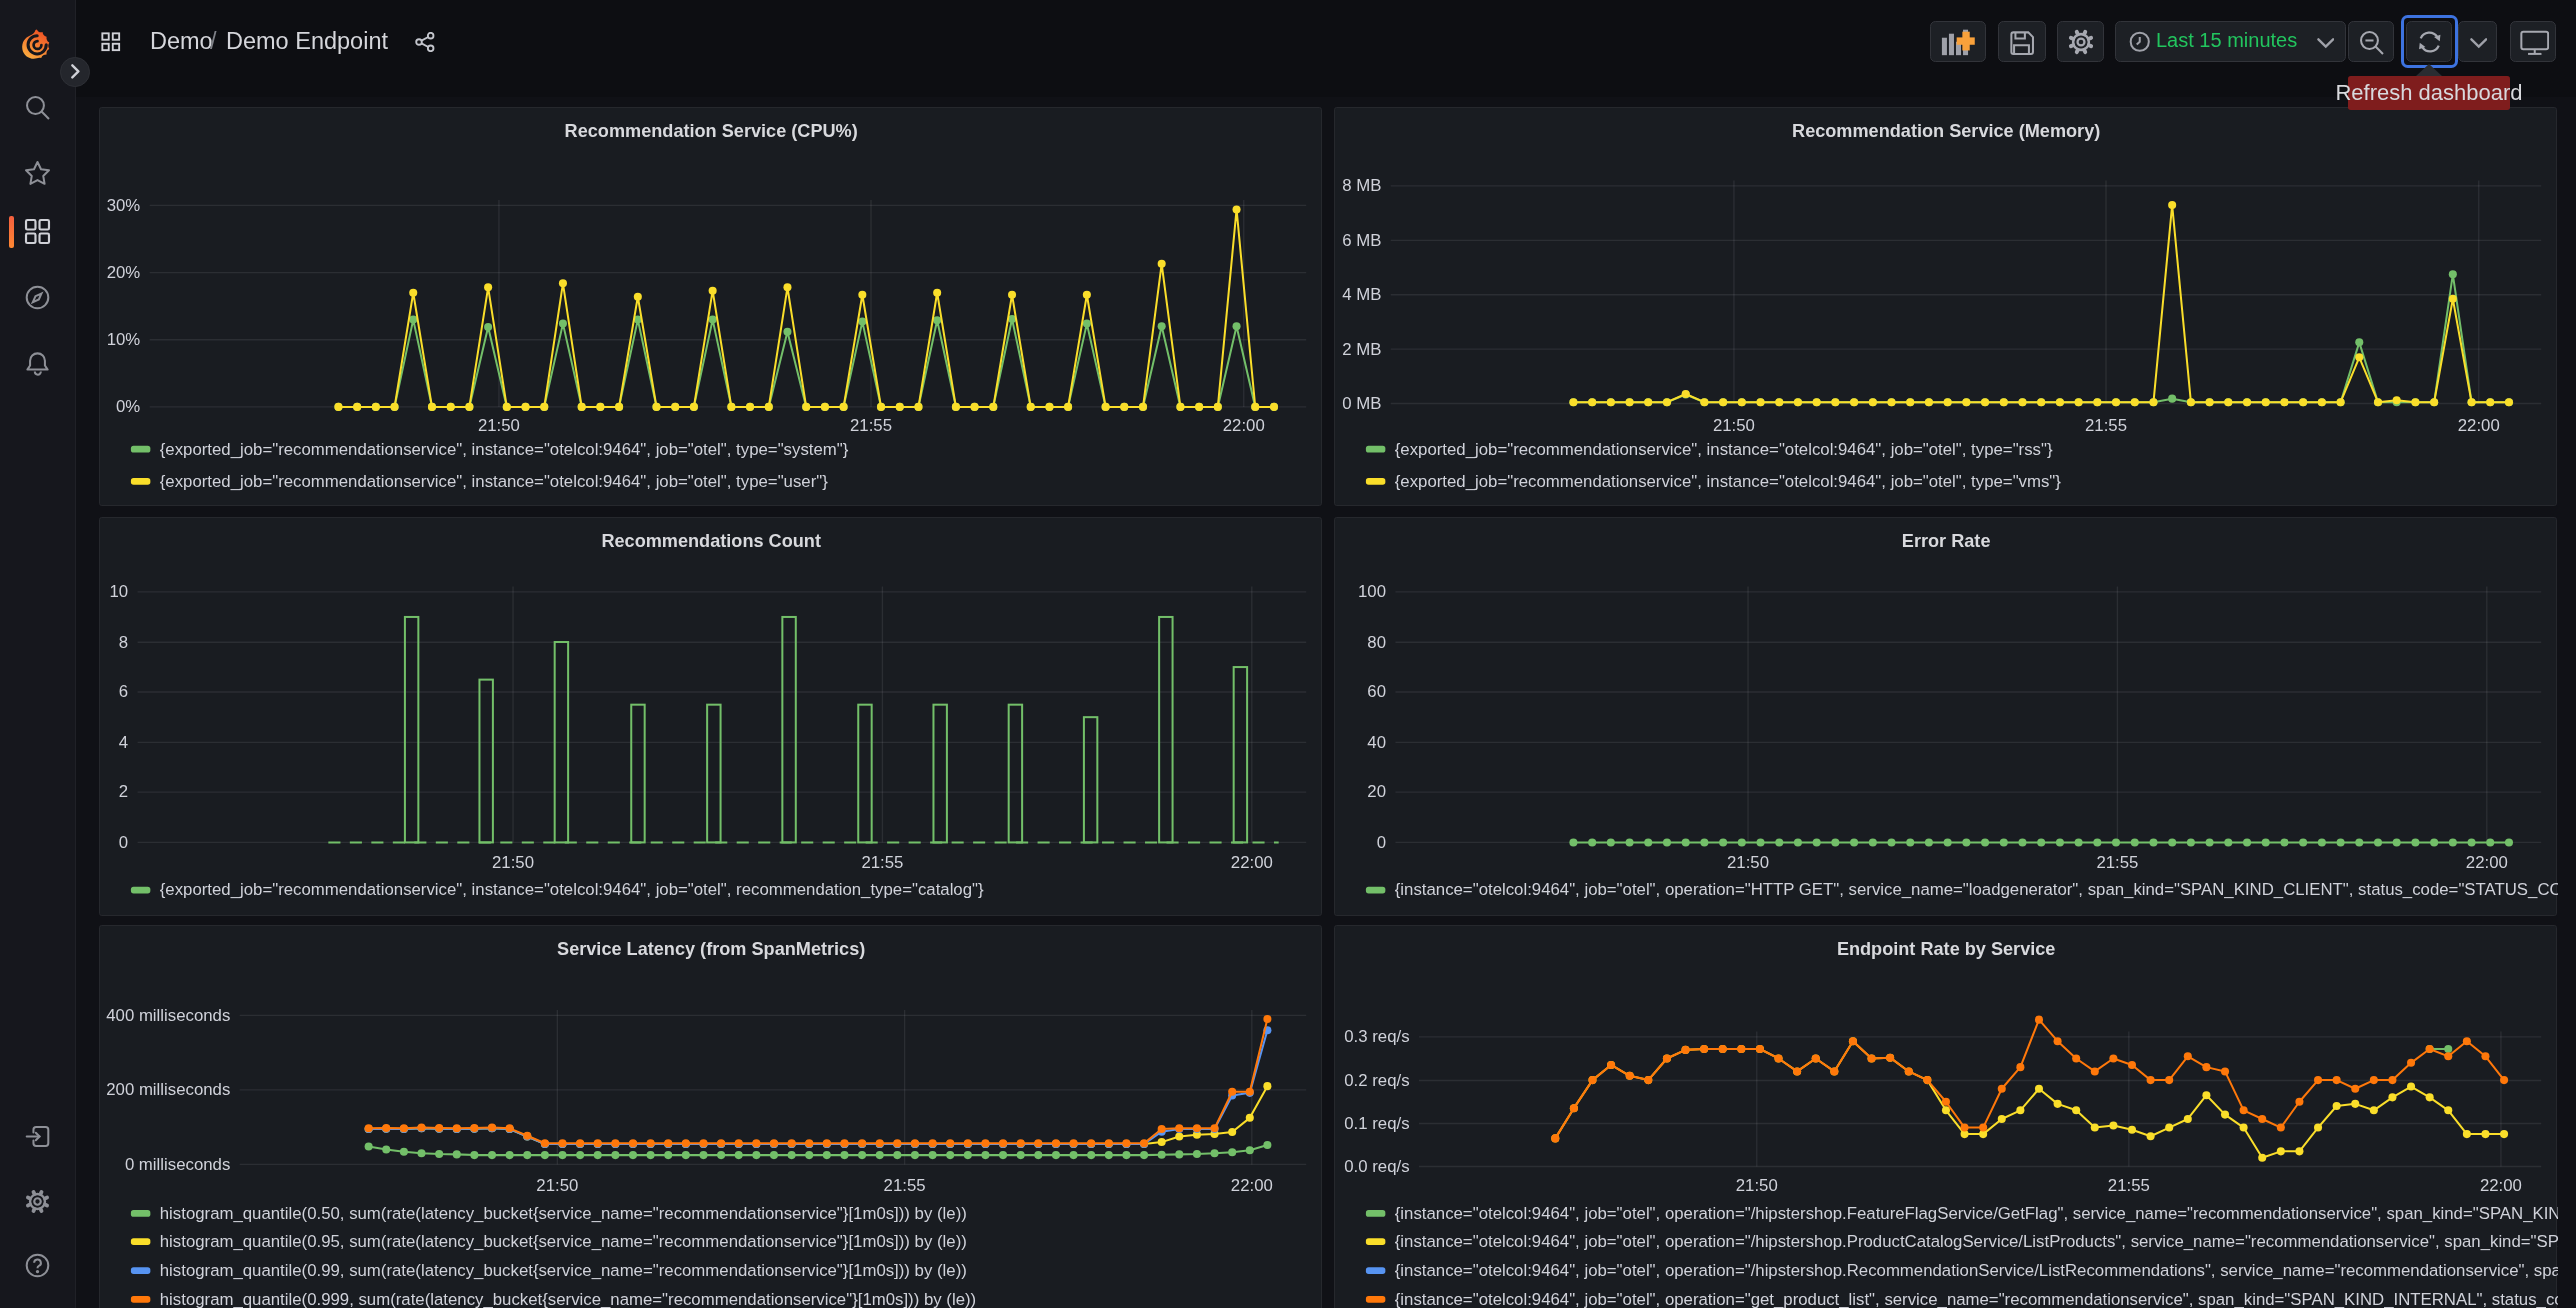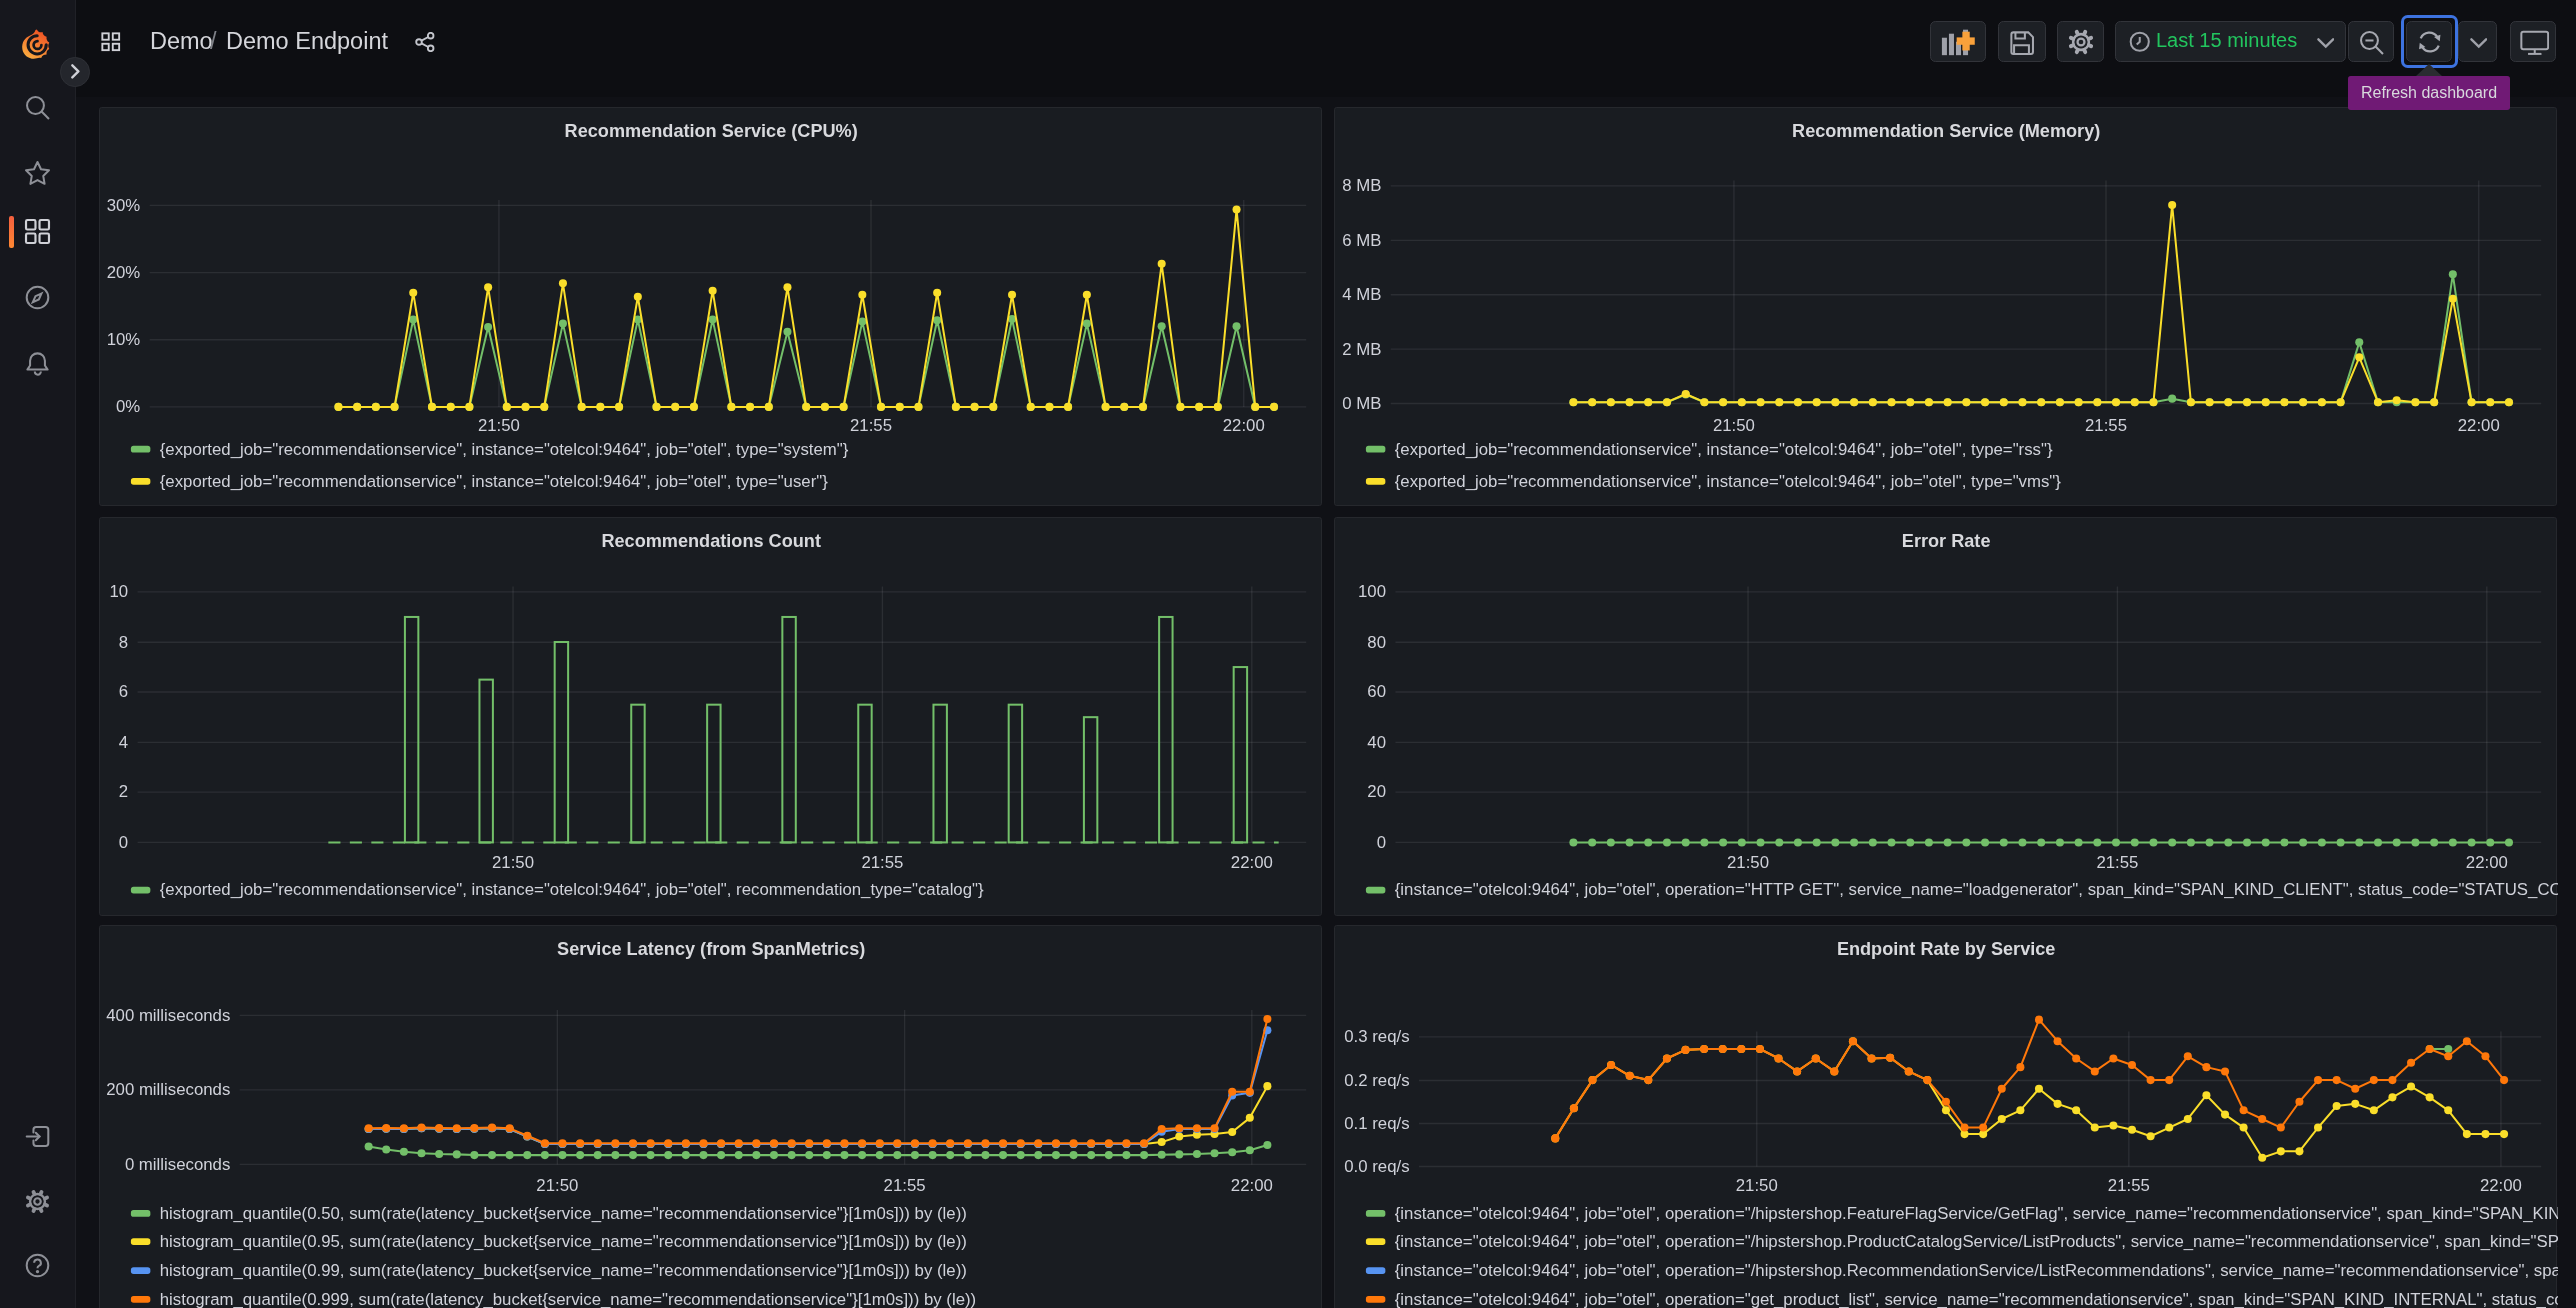--- a/index.html
+++ b/index.html
@@ -104,21 +104,21 @@
   </div>
 <div class="btn" style="left:2510px;top:21px;width:46px;">
     <svg width="29.5" height="27" viewBox="0 0 44 40" style="position:absolute;left:8.7px;top:6.7px">
       <g fill="none" stroke="#a6a8b0" stroke-width="3">
         <rect x="2" y="4" width="40" height="26" rx="3"></rect>
         <line x1="22" y1="30" x2="22" y2="36"></line>
         <line x1="12" y1="37" x2="32" y2="37"></line>
       </g>
     </svg>
   </div>
-<div style="position:absolute;z-index:6;left:2348px;top:76px;width:162px;height:34px;background:#701a75;border-radius:2.7px;color:#d8d9dd;font-size:16px;display:flex;align-items:center;justify-content:center;white-space:nowrap">Refresh dashboard</div>
+<div style="position:absolute;z-index:6;left:2348px;top:76px;width:162px;height:34px;background:#7f1d1d;border-radius:2.7px;color:#d8d9dd;font-size:22px;display:flex;align-items:center;justify-content:center;white-space:nowrap">Refresh dashboard</div>
 <div style="position:absolute;z-index:6;left:2416px;top:64px;width:0;height:0;border-left:13.4px solid transparent;border-right:13.4px solid transparent;border-bottom:12px solid #2a2c31"></div>
 <div id="sidebar"></div>
 <svg width="39" height="39" viewBox="0 0 58 58" style="position:absolute;left:18px;top:23.5px">
     <defs>
       <linearGradient id="gl" x1="0.15" y1="1" x2="0.7" y2="0">
         <stop offset="0" stop-color="#FBB040"></stop>
         <stop offset="1" stop-color="#EE4E23"></stop>
       </linearGradient>
     </defs>
     <path fill="url(#gl)" d="M28 8 c2 3.5 4.5 5 8.5 4 c0.5 4 2 6 6 7 c-0.5 4 0.5 6.5 4 8.5 c-2 3.5 -2 6 0 9.5 c-3.5 2 -4.5 4.5 -4 8.5 c-4 0 -6.5 1.5 -8 5 c-2.5 -0.5 -4.5 -0.5 -6.5 0.5 c-9 3 -20 -3.5 -21.5 -13.5 c-1.5 -10.5 4 -17.5 11.5 -20.5 c4.5 -1.5 7 -4 8 -8 z"></path>

